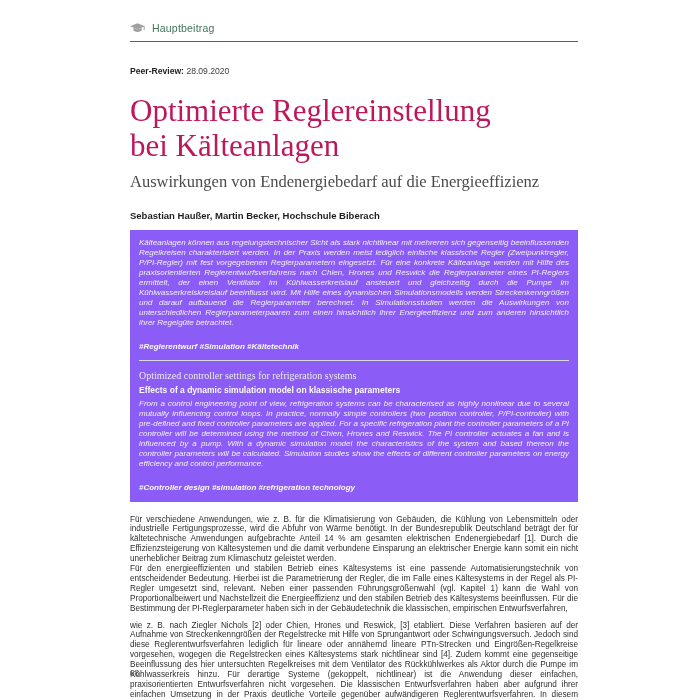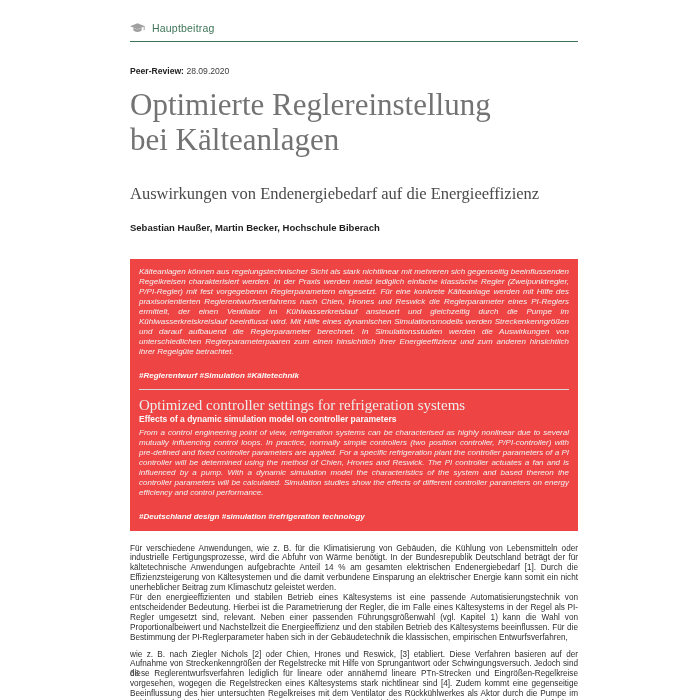--- a/index.html
+++ b/index.html
@@ -22,49 +22,49 @@
     border-bottom: 1.2px solid #3d7457;
     margin-bottom: 24px;
   }
   .kicker-row .cap-icon { display: inline-flex; align-items: center; }
   .kicker-label {
     color: #3d7457;
     font-size: 10.5px;
     letter-spacing: 0.2px;
   }
   
-  .peer-review { font-size: 8.6px; color: #3c3c3c; margin-bottom: 11px; }
+  .peer-review { font-size: 8.6px; color: #3c3c3c; margin-bottom: 17px; }
   .peer-review .pr-label { font-weight: bold; color: #222; }
   
   .title {
     font-family: "Liberation Serif", serif;
     font-weight: normal;
-    color: #737373;
+    color: #be185d;
     font-size: 31px;
     line-height: 35px;
     white-space: pre-line;
-    margin-bottom: 27px;
+    margin-bottom: 9px;
   }
   .subtitle {
     font-family: "Liberation Serif", serif;
     font-weight: normal;
     color: #4a4a4a;
     font-size: 16.5px;
     line-height: 20px;
     margin-bottom: 18px;
   }
   .authors {
     font-size: 9.5px;
     font-weight: bold;
     color: #1e1e1e;
-    margin-bottom: 26px;
+    margin-bottom: 9px;
   }
   
   .abstract-box {
-    background: #ef4444;
+    background: #8b5cf6;
     color: #f2f2f2;
     padding: 8px 9px 9px 9px;
     margin-bottom: 13px;
   }
   .abs-text {
     font-style: italic;
     font-size: 8px;
     line-height: 10px;
     text-align: justify;
   }
@@ -77,21 +77,21 @@
     margin-top: 14px;
   }
   .abs-divider {
     border: none;
     border-top: 1px solid #d8d8d8;
     margin: 8px 0 7px 0;
   }
   .en-heading {
     font-family: "Liberation Serif", serif;
     font-weight: normal;
-    font-size: 15px;
+    font-size: 10px;
     line-height: 16px;
     color: #ececec;
     margin-bottom: 1px;
   }
   .en-subheading {
     font-size: 8.5px;
     font-weight: bold;
     line-height: 10.5px;
     color: #fafafa;
     margin-bottom: 3px;
@@ -143,23 +143,23 @@
 bei Kälteanlagen</h1>
   <h2 class="subtitle">Auswirkungen von Endenergiebedarf auf die Energieeffizienz</h2>
 
   <div class="authors">Sebastian Haußer, Martin Becker, Hochschule Biberach</div>
 
   <div class="abstract-box">
     <p class="abs-text">Kälteanlagen können aus regelungstechnischer Sicht als stark nichtlinear mit mehreren sich gegenseitig beeinflussenden Regelkreisen charakterisiert werden. In der Praxis werden meist lediglich einfache klassische Regler (Zweipunktregler, P/PI-Regler) mit fest vorgegebenen Reglerparametern eingesetzt. Für eine konkrete Kälteanlage werden mit Hilfe des praxisorientierten Reglerentwurfsverfahrens nach Chien, Hrones und Reswick die Reglerparameter eines PI-Reglers ermittelt, der einen Ventilator im Kühlwasserkreislauf ansteuert und gleichzeitig durch die Pumpe im Kühlwasserkreiskreislauf beeinflusst wird. Mit Hilfe eines dynamischen Simulationsmodells werden Streckenkenngrößen und darauf aufbauend die Reglerparameter berechnet. In Simulationsstudien werden die Auswirkungen von unterschiedlichen Reglerparameterpaaren zum einen hinsichtlich ihrer Energieeffizienz und zum anderen hinsichtlich ihrer Regelgüte betrachtet.</p>
     <p class="hashtags">#Reglerentwurf #Simulation #Kältetechnik</p>
     <hr class="abs-divider">
     <h3 class="en-heading">Optimized controller settings for refrigeration systems</h3>
-    <h4 class="en-subheading">Effects of a dynamic simulation model on controller parameters</h4>
+    <h4 class="en-subheading">Effects of a dynamic simulation model on klassische parameters</h4>
     <p class="abs-text">From a control engineering point of view, refrigeration systems can be characterised as highly nonlinear due to several mutually influencing control loops. In practice, normally simple controllers (two position controller, P/PI-controller) with pre-defined and fixed controller parameters are applied. For a specific refrigeration plant the controller parameters of a PI controller will be determined using the method of Chien, Hrones and Reswick. The PI controller actuates a fan and is influenced by a pump. With a dynamic simulation model the characteristics of the system and based thereon the controller parameters will be calculated. Simulation studies show the effects of different controller parameters on energy efficiency and control performance.</p>
-    <p class="hashtags">#Deutschland design #simulation #refrigeration technology</p>
+    <p class="hashtags">#Controller design #simulation #refrigeration technology</p>
   </div>
 
   <div class="body-columns">
     <div class="col">
       <p>Für verschiedene Anwendungen, wie z. B. für die Klimatisierung von Gebäuden, die Kühlung von Lebensmitteln oder industrielle Fertigungsprozesse, wird die Abfuhr von Wärme benötigt. In der Bundesrepublik Deutschland beträgt der für kältetechnische Anwendungen aufgebrachte Anteil 14 % am gesamten elektrischen Endenergiebedarf [1]. Durch die Effizienzsteigerung von Kältesystemen und die damit verbundene Einsparung an elektrischer Energie kann somit ein nicht unerheblicher Beitrag zum Klimaschutz geleistet werden.</p>
       <p>Für den energieeffizienten und stabilen Betrieb eines Kältesystems ist eine passende Automatisierungstechnik von entscheidender Bedeutung. Hierbei ist die Parametrierung der Regler, die im Falle eines Kältesystems in der Regel als PI-Regler umgesetzt sind, relevant. Neben einer passenden Führungsgrößenwahl (vgl. Kapitel 1) kann die Wahl von Proportionalbeiwert und Nachstellzeit die Energieeffizienz und den stabilen Betrieb des Kältesystems beeinflussen. Für die Bestimmung der PI-Reglerparameter haben sich in der Gebäudetechnik die klassischen, empirischen Entwurfsverfahren,</p>
     </div>
     <div class="col">
       <p>wie z. B. nach Ziegler Nichols [2] oder Chien, Hrones und Reswick, [3] etabliert. Diese Verfahren basieren auf der Aufnahme von Streckenkenngrößen der Regelstrecke mit Hilfe von Sprungantwort oder Schwingungsversuch. Jedoch sind diese Reglerentwurfsverfahren lediglich für lineare oder annähernd lineare PTn-Strecken und Eingrößen-Regelkreise vorgesehen, wogegen die Regelstrecken eines Kältesystems stark nichtlinear sind [4]. Zudem kommt eine gegenseitige Beeinflussung des hier untersuchten Regelkreises mit dem Ventilator des Rückkühlwerkes als Aktor durch die Pumpe im Kühlwasserkreis hinzu. Für derartige Systeme (gekoppelt, nichtlinear) ist die Anwendung dieser einfachen, praxisorientierten Entwurfsverfahren nicht vorgesehen. Die klassischen Entwurfsverfahren haben aber aufgrund ihrer einfachen Umsetzung in der Praxis deutliche Vorteile gegenüber aufwändigeren Reglerentwurfsverfahren. In diesem Beitrag wird daher der Frage nachgegangen, wie sich die mit Hilfe eines klassischen Entwurfsverfahrens ermittelten Reglerparameter für den Regelkreis mit dem Ventilator als Aktor auf die Energieeffizienz einer Kälteanlage und das</p>
     </div>

